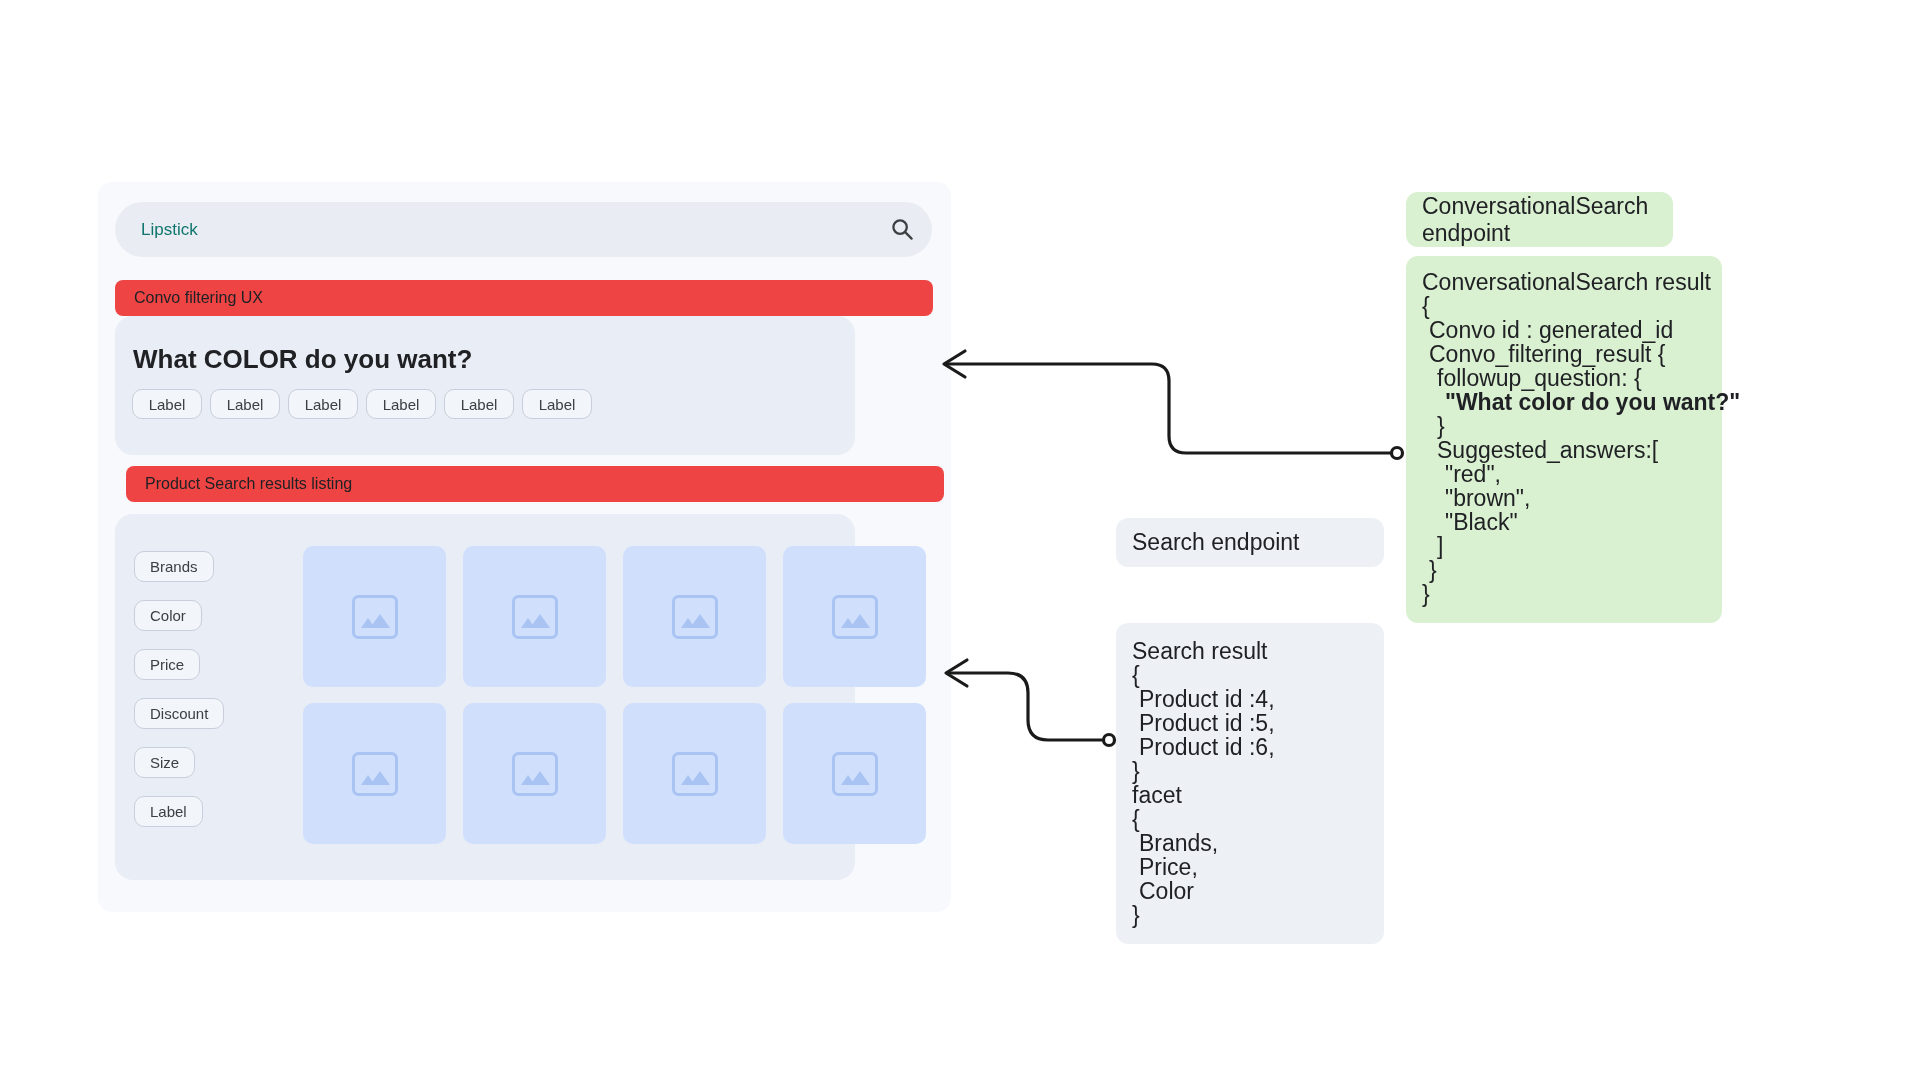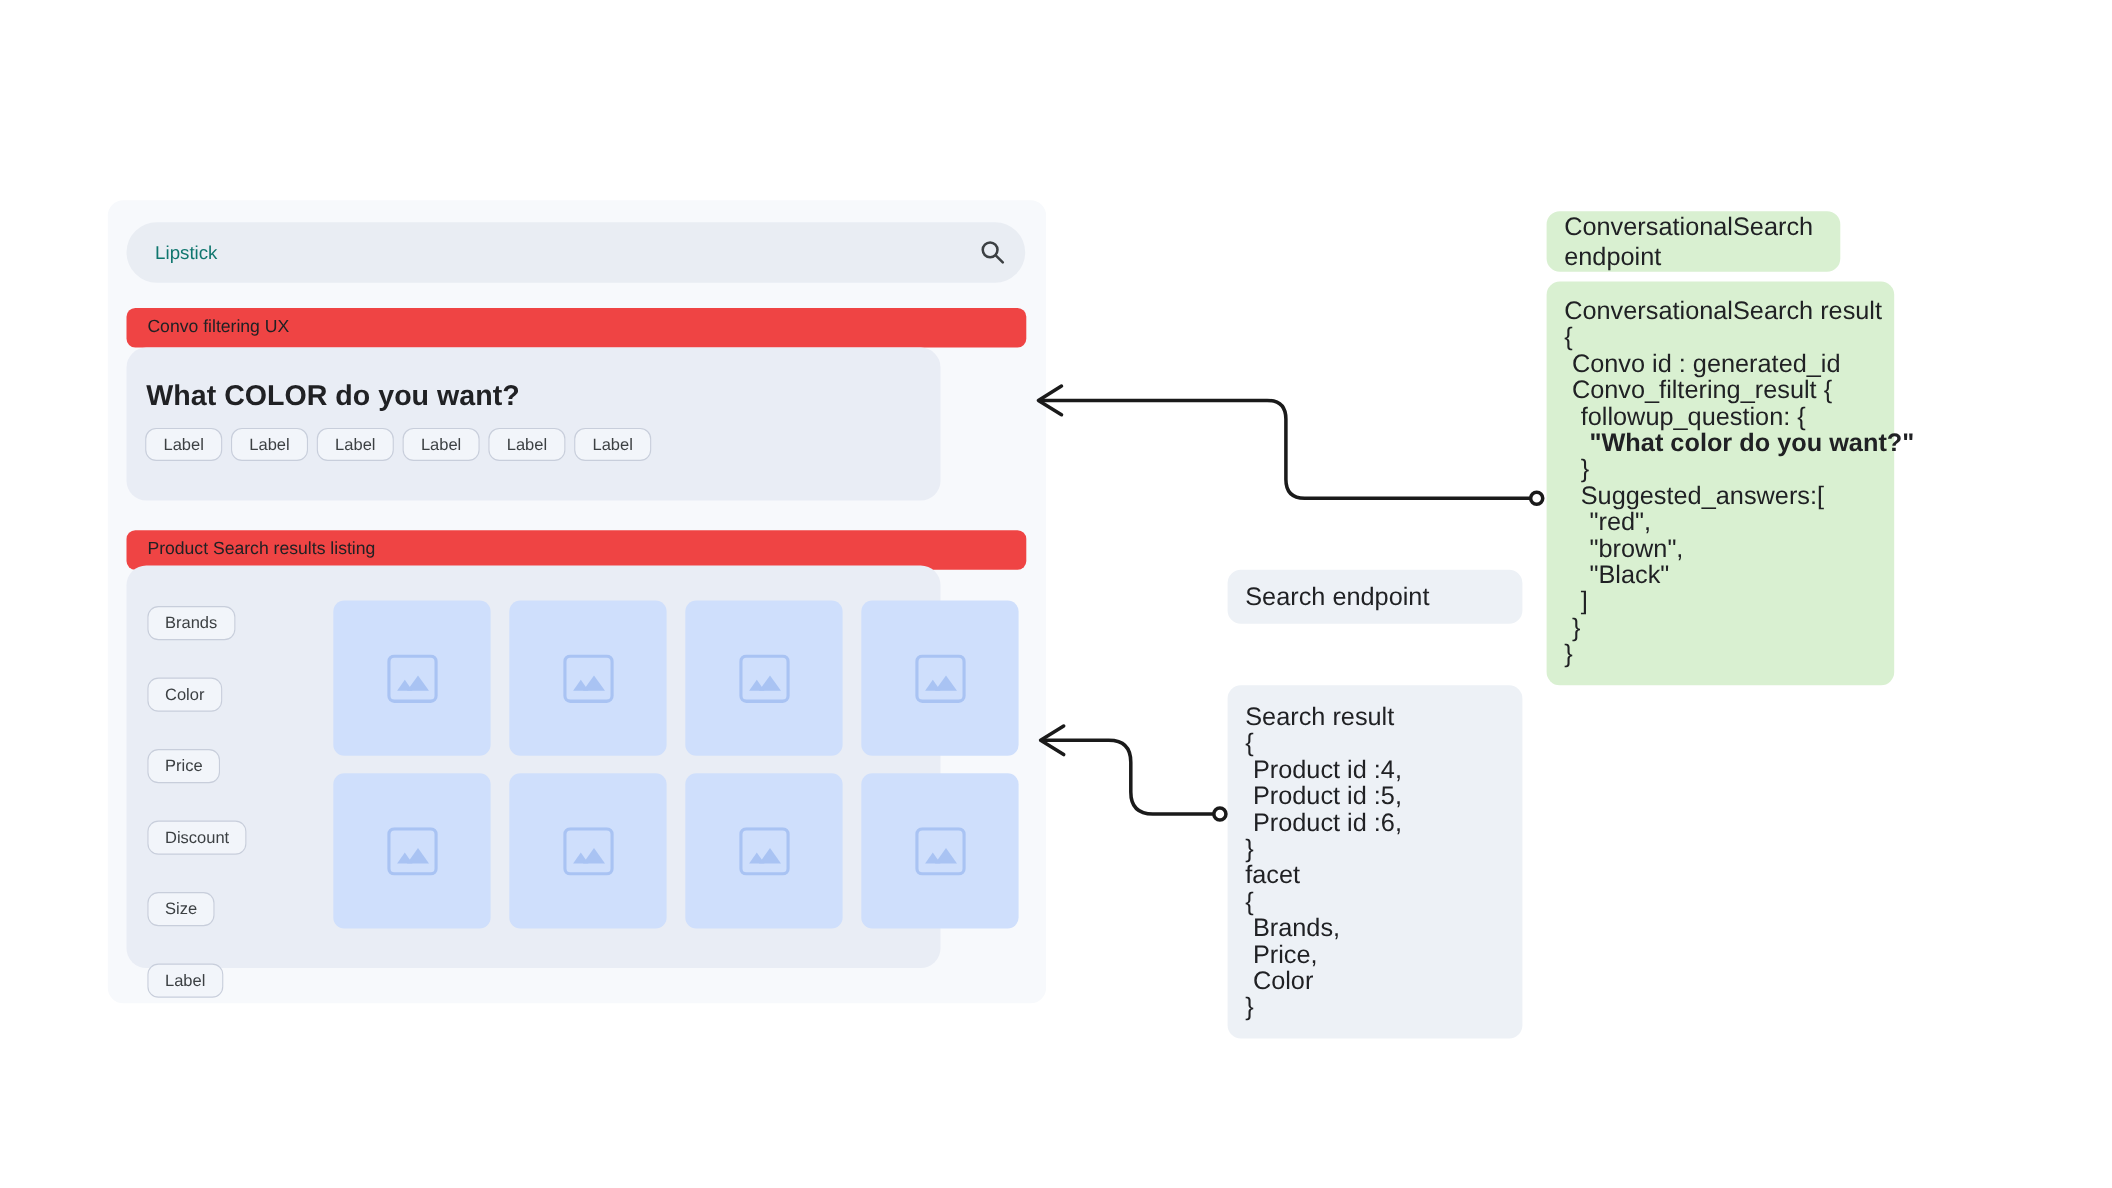--- a/index.html
+++ b/index.html
@@ -11,34 +11,34 @@
         background:#f7f9fc;border-radius:14px;}
   .search-pill{position:absolute;left:17px;top:20px;width:817px;height:55px;
         background:#e9edf3;border-radius:28px;display:flex;align-items:center;}
   .search-text{padding-left:26px;font-size:17px;color:#0f766e;flex:1;}
   .search-icon{position:absolute;right:18px;top:16px;width:23px;height:23px;}
 
   .bluebar{position:absolute;left:17px;width:818px;height:36px;background:#ef4444;
         border-radius:8px;display:flex;align-items:center;font-size:16px;color:#202124;}
   .bluebar span{padding-left:19px;}
   .bar-convo{top:98px;}
-  .bar-listing{top:300px;}
+  .bar-listing{top:284px;margin-left:11px;}
 
   .section{position:absolute;left:17px;width:740px;background:#e9edf5;border-radius:18px;text-decoration:underline;}
   .sec-convo{top:134px;height:139px;}
   .sec-listing{top:332px;height:366px;}
 
   .question{position:absolute;left:18px;top:28px;font-size:26px;font-weight:700;color:#202124;}
   .label-row{position:absolute;left:17px;top:73px;display:flex;gap:8px;}
   .chip{width:70px;height:30px;border:1px solid #c8cedb;border-radius:10px;background:#f2f5fa;
         display:flex;align-items:center;justify-content:center;font-size:15px;color:#3c4043;
         box-sizing:border-box;cursor:pointer;}
 
   .filter-col{position:absolute;left:19px;top:37px;display:flex;flex-direction:column;
-        align-items:flex-start;gap:34px;}
+        align-items:flex-start;gap:18px;}
   .filter-chip{height:31px;padding:0 15px;border:1px solid #c8cedb;border-radius:10px;
         background:#f2f5fa;display:inline-flex;align-items:center;font-size:15px;color:#3c4043;
         box-sizing:border-box;cursor:pointer;}
 
   .tile-grid{position:absolute;left:188px;top:32px;display:grid;
         grid-template-columns:repeat(4,143px);grid-auto-rows:141px;column-gap:17px;row-gap:16px;}
   .tile{background:#cfdffc;border-radius:10px;display:flex;align-items:center;justify-content:center;cursor:pointer;}
 
   
   .note{position:absolute;border-radius:12px;box-sizing:border-box;font-size:23px;color:#202124;}

